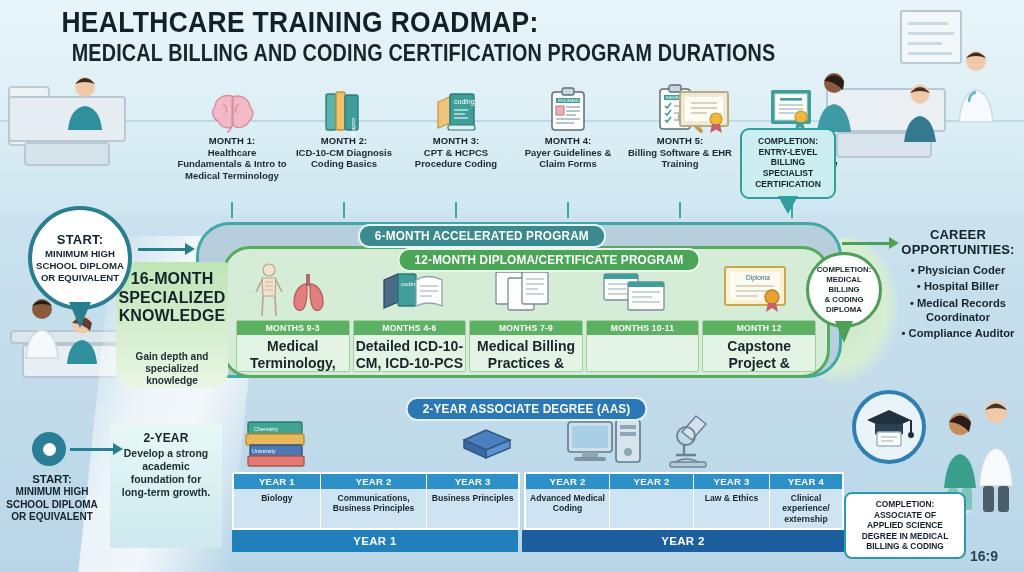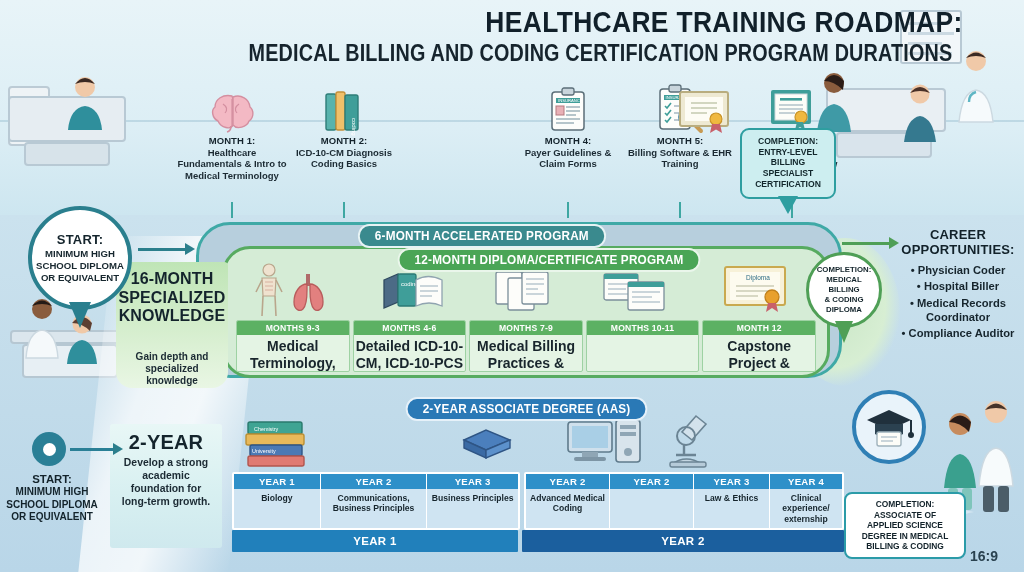--- a/index.html
+++ b/index.html
@@ -33,21 +33,21 @@
   .desk3 { left:836px; top:132px; width:96px; height:26px; background:#d9e4ec; border:2px solid #b9c9d4;}
   .board { left:900px; top:10px; width:62px; height:54px; background:#f2f7fa; border:2px solid #b8c9d4; border-radius:3px;}
   .board i{ position:absolute; left:6px; height:3px; background:#cbd9e2; display:block;}
   .wdesk { left:10px; top:330px; width:120px; height:14px; background:#dbe6ed; border:2px solid #b6c7d2;}
   .wdesk2{ left:22px; top:344px; width:96px; height:34px; background:#e7eff4; border:2px solid #b6c7d2;}
 
   
   .person { position:absolute; }
 
   
-  .title-wrap { position:absolute; left:0; right:0; top:6px; text-align:right; z-index:6;}
+  .title-wrap { position:absolute; left:0; right:0; top:6px; text-align:left; z-index:6;}
   .title-1 {
     font-family:"Liberation Sans", sans-serif; font-weight:bold;
     font-size:30px; letter-spacing:.4px; color:#11202a;
     transform: scaleX(.88); transform-origin:center; line-height:1.05;
   }
   .title-2 {
     font-family:"Liberation Sans", sans-serif; font-weight:bold;
     font-size:23px; letter-spacing:.2px; color:#16242d; margin-top:3px;
     transform: scaleX(.86); transform-origin:center; line-height:1.05;
   }
@@ -162,21 +162,21 @@
     border-radius:4px 4px 16px 16px; text-align:center; padding-top:8px;
   }
   .panel16 .h { font-size:16px; font-weight:bold; color:#14242c; line-height:1.16; letter-spacing:.1px;}
   .panel16 .b { font-size:10px; font-weight:bold; color:#1b2a33; line-height:1.22; margin-top:25px; padding:0 7px;}
 
   .panel2y {
     position:absolute; left:110px; top:424px; width:112px; height:124px; z-index:5;
     background:linear-gradient(180deg,#e8f7f6 0%, #d8f0f1 55%, #cfe9ee 100%);
     text-align:center; padding-top:7px; border-radius:3px;
   }
-  .panel2y .h { font-size:20px; font-weight:bold; color:#14242c; letter-spacing:.2px;}
+  .panel2y .h { font-size:12px; font-weight:bold; color:#14242c; letter-spacing:.2px;}
   .panel2y .b { font-size:10.4px; font-weight:bold; color:#1b2a33; line-height:1.24; margin-top:3px; padding:0 8px;}
   .sweep {
     position:absolute; left:96px; top:236px; width:150px; height:336px; z-index:1;
     background:linear-gradient(105deg, rgba(255,255,255,0) 0%, rgba(255,255,255,.72) 35%, rgba(255,255,255,.80) 62%, rgba(255,255,255,0) 100%);
     transform:skewX(-6deg);
   }
 
   
   .career { position:absolute; left:892px; top:228px; width:132px; text-align:center; z-index:8;}
   .career .ch { font-size:13px; font-weight:bold; color:#12222a; line-height:1.12; letter-spacing:.2px;}
@@ -335,20 +335,34 @@
           <rect x="18" y="4" width="9" height="38" rx="2" fill="#f0c06a" stroke="#c4903a" stroke-width="1.4"></rect>
           <rect x="27" y="7" width="13" height="35" rx="2" fill="#3f9e99" stroke="#2e7d78" stroke-width="1.4"></rect>
           <text x="34" y="30" fill="#fff" font-size="6" font-family="Liberation Sans, sans-serif" transform="rotate(90 34 30)">coding</text>
         </svg>
       </div>
       <div class="m-title">MONTH 2:</div>
       <div class="m-desc">ICD-10-CM Diagnosis Coding Basics</div>
       <div class="m-stem"></div>
     </div>
 
+    <div class="month-col" style="left:224px;">
+      <div class="m-icon">
+        <svg width="52" height="44" viewBox="0 0 52 44">
+          <path d="M8 14 l12 -5 v26 l-12 5Z" fill="#f2c479" stroke="#c59645" stroke-width="1.3"></path>
+          <rect x="20" y="6" width="24" height="33" rx="2" fill="#3f9e99" stroke="#2b7a75" stroke-width="1.4"></rect>
+          <text x="24" y="16" fill="#fff" font-size="7" font-family="Liberation Sans, sans-serif">coding</text>
+          <path d="M24 22 h14 M24 26 h11 M24 30 h14" stroke="#bfe5e2" stroke-width="1.4"></path>
+          <rect x="18" y="37" width="27" height="5" rx="2" fill="#e2eef0" stroke="#2b7a75" stroke-width="1.2"></rect>
+        </svg>
+      </div>
+      <div class="m-title">MONTH 3:</div>
+      <div class="m-desc">CPT &amp; HCPCS Procedure Coding</div>
+      <div class="m-stem"></div>
+    </div>
 
     <div class="month-col" style="left:336px;">
       <div class="m-icon">
         <svg width="46" height="46" viewBox="0 0 46 46">
           <rect x="7" y="6" width="32" height="38" rx="3" fill="#fdfdfb" stroke="#5b6e78" stroke-width="1.5"></rect>
           <rect x="17" y="2" width="12" height="7" rx="2" fill="#c9d5dc" stroke="#5b6e78" stroke-width="1.3"></rect>
           <rect x="11" y="12" width="24" height="5" fill="#3f9e99"></rect>
           <text x="13" y="16.2" fill="#fff" font-size="4.2" font-family="Liberation Sans, sans-serif">INSURANCE</text>
           <rect x="11" y="20" width="8" height="9" fill="#e9b0b6" stroke="#b57a80" stroke-width="1"></rect>
           <path d="M21 21 h14 M21 25 h14 M21 29 h10 M11 33 h24 M11 37 h18" stroke="#9fb2bc" stroke-width="1.4"></path>

